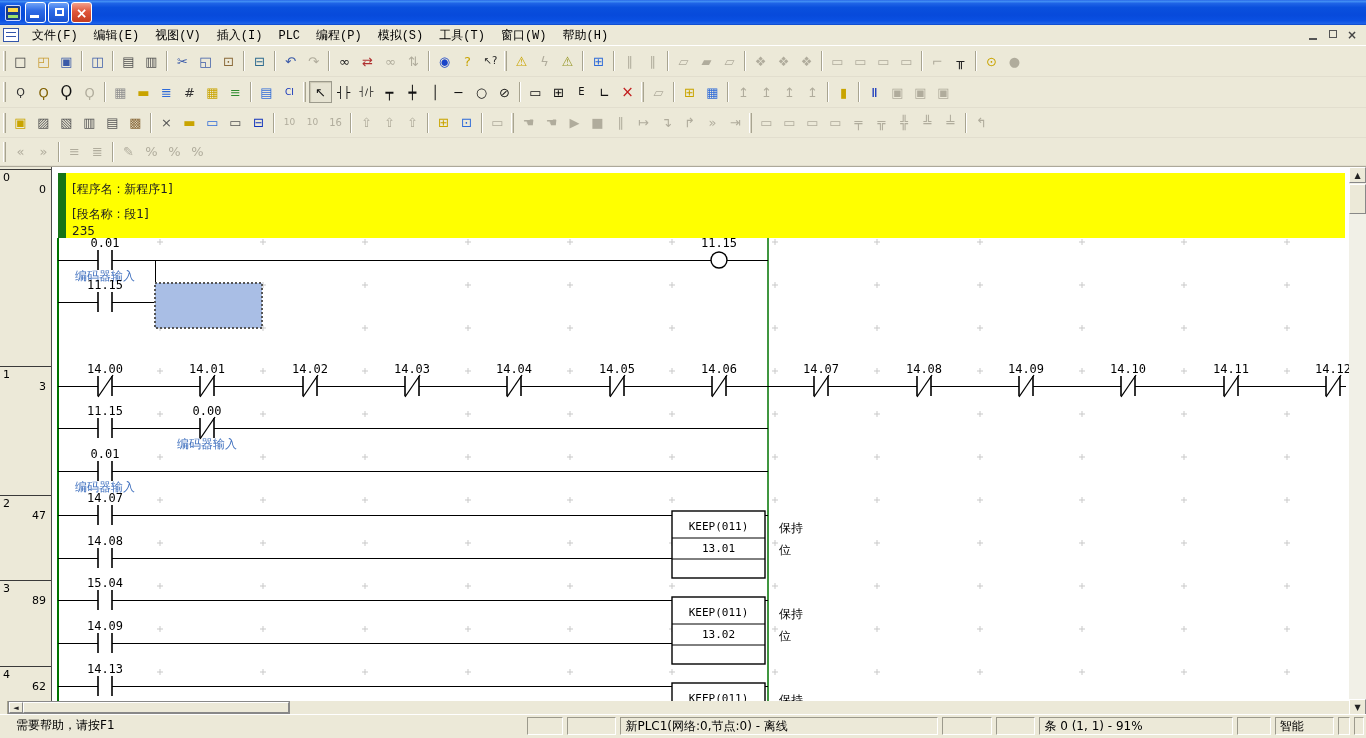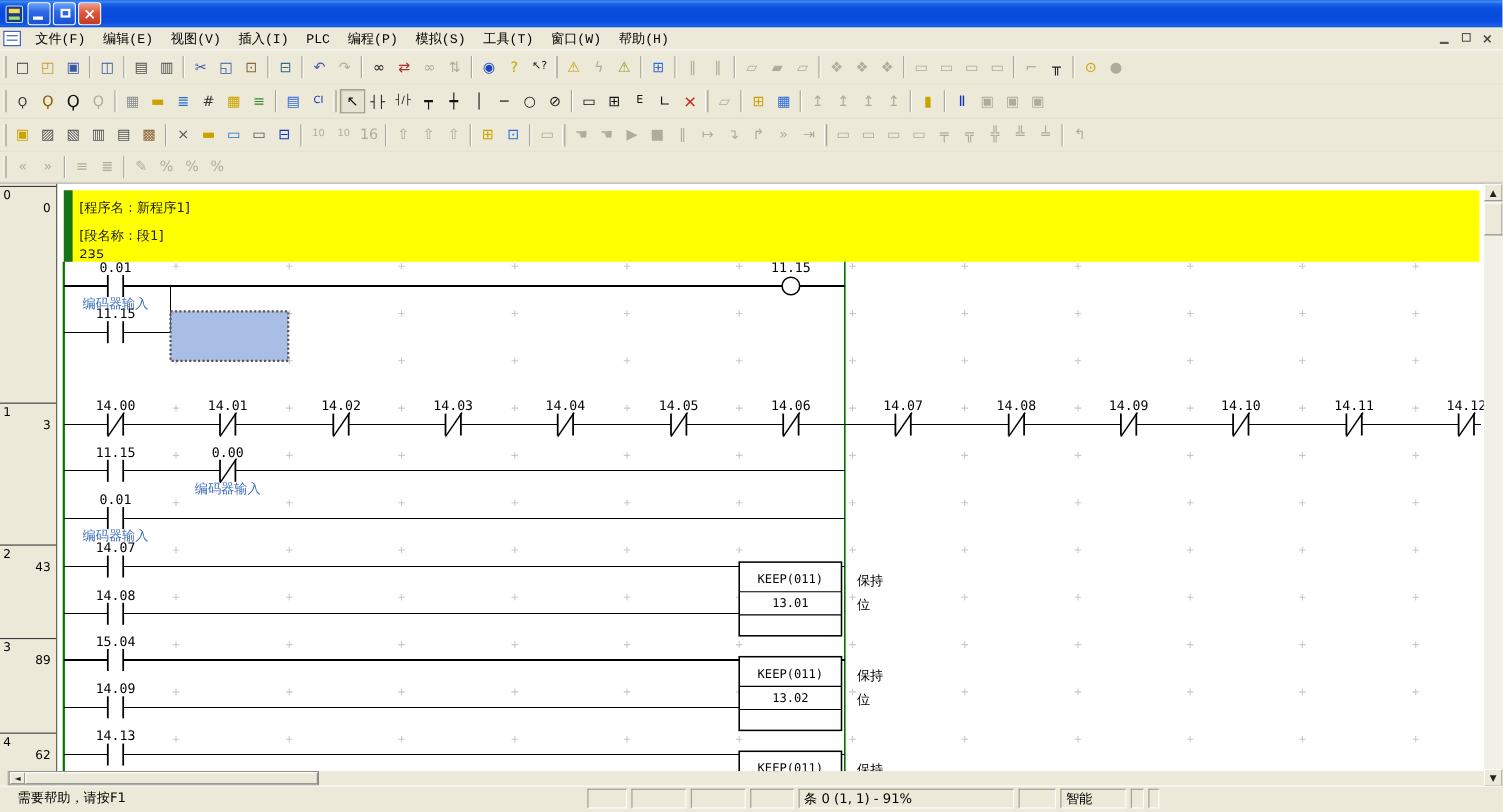--- a/index.html
+++ b/index.html
@@ -224,21 +224,21 @@
       <button class="tbbtn" style="color: rgb(138, 106, 58);">▩</button>
       <span class="tbsep"></span>
       <button class="tbbtn" style="color: rgb(85, 85, 85);">×</button>
       <button class="tbbtn" style="color: rgb(201, 164, 0);">▬</button>
       <button class="tbbtn" style="color: rgb(47, 107, 216);">▭</button>
       <button class="tbbtn" style="color: rgb(85, 85, 85);">▭</button>
       <button class="tbbtn" style="color: rgb(17, 51, 187);">⊟</button>
       <span class="tbsep"></span>
       <button class="tbbtn dis" style="font-size: 9px;">10</button>
       <button class="tbbtn dis" style="font-size: 9px;">10</button>
-      <button class="tbbtn dis" style="font-size: 13px;">16</button>
+      <button class="tbbtn dis" style="font-size: 10px;">16</button>
       <span class="tbsep"></span>
       <button class="tbbtn dis">⇧</button>
       <button class="tbbtn dis">⇧</button>
       <button class="tbbtn dis">⇧</button>
       <span class="tbsep"></span>
       <button class="tbbtn" style="color: rgb(201, 164, 0);">⊞</button>
       <button class="tbbtn" style="color: rgb(47, 107, 216);">⊡</button>
       <span class="tbsep"></span>
       <button class="tbbtn dis">▭</button>
       <span class="tbhandle"></span>
@@ -285,21 +285,21 @@
       <div class="gcell" style="top: 2px; height: 197px;">
         <span class="rn">0</span>
         <span class="st">0</span>
       </div>
       <div class="gcell" style="top: 199px; height: 129px;">
         <span class="rn">1</span>
         <span class="st">3</span>
       </div>
       <div class="gcell" style="top: 328px; height: 85px;">
         <span class="rn">2</span>
-        <span class="st">43</span>
+        <span class="st">47</span>
       </div>
       <div class="gcell" style="top: 413px; height: 86px;">
         <span class="rn">3</span>
         <span class="st">89</span>
       </div>
       <div class="gcell" style="top: 499px; height: 49px;">
         <span class="rn">4</span>
         <span class="st">62</span>
       </div>
     </div>
@@ -524,20 +524,21 @@
     <span class="varrow" style="top:0;">▲</span>
     <span class="vthumb"></span>
     <span class="varrow" style="bottom:0;">▼</span>
   </div>
 </div>
 
 <div class="statusbar" id="statusbar">
     <span class="spanel" style="width: 518px;">需要帮助，请按F1</span>
     <span class="spanel sunken" style="width: 36px;"></span>
     <span class="spanel sunken" style="width: 50px;"></span>
+    <span class="spanel sunken" style="width: 322px;">新PLC1(网络:0,节点:0) - 离线</span>
     <span class="spanel sunken" style="width: 50px;"></span>
     <span class="spanel sunken" style="width: 40px;"></span>
     <span class="spanel sunken" style="width: 196px;">条 0 (1, 1)  - 91%</span>
     <span class="spanel sunken" style="width: 34px;"></span>
     <span class="spanel sunken" style="width: 60px;">智能</span>
     <span class="spanel sunken" style="width: 12px;"></span>
     <span class="spanel sunken" style="width: 10px;"></span>
   </div>
 
 </body></html>

